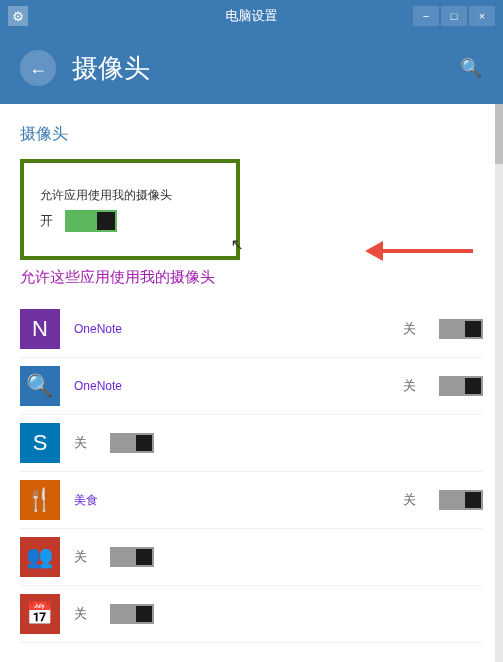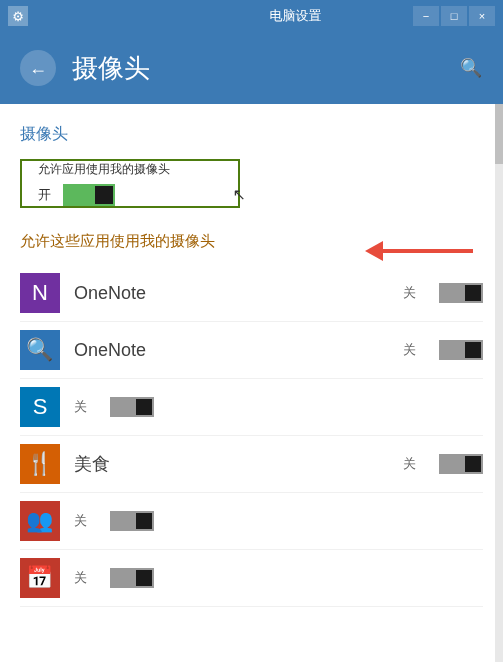--- a/index.html
+++ b/index.html
@@ -22,21 +22,20 @@
       position: relative;
     }
     .title-bar-text {
       flex: 1;
       text-align: left;
       color: #fff;
       font-size: 13px;
       position: absolute;
       left: 50%;
       transform: translateX(-50%);
-      margin-left: 44px;
     }
     .title-bar-controls {
       display: flex;
       gap: 2px;
       margin-left: auto;
     }
     .title-btn {
       width: 26px;
       height: 20px;
       background: rgba(255,255,255,0.15);
@@ -93,23 +92,23 @@
 
     .section-title {
       color: #3c7ab4;
       font-size: 16px;
       font-weight: 400;
       margin-bottom: 14px;
     }
 
     
     .camera-toggle-box {
-      border: 2px solid #4d7c0f;
-      padding: 0 16px;
-      margin-bottom: 24px;
+      border: 4px solid #4d7c0f;
+      padding: 24px 16px;
+      margin-bottom: 8px;
       display: inline-block;
       min-width: 220px;
       position: relative;
     }
     .toggle-label {
       font-size: 12px;
       color: #333;
       margin-bottom: 6px;
     }
     .toggle-row {
@@ -172,21 +171,21 @@
       border-top: 10px solid transparent;
       border-bottom: 10px solid transparent;
       border-right: 18px solid #e74c3c;
       position: absolute;
       left: -18px;
       top: -8px;
     }
 
     
     .section-subtitle {
-      color: #a16207;
+      color: #a21caf;
       font-size: 15px;
       font-weight: 400;
       margin-bottom: 14px;
     }
 
     
     .app-list { list-style: none; }
     .app-item {
       display: flex;
       align-items: center;
@@ -200,22 +199,22 @@
       margin-right: 14px;
       flex-shrink: 0;
       display: flex;
       align-items: center;
       justify-content: center;
       font-size: 22px;
       color: #fff;
     }
     .app-name {
       flex: 1;
-      font-size: 18px;
-      color: #404040;
+      font-size: 12px;
+      color: #6d28d9;
     }
     .app-status {
       font-size: 13px;
       color: #666;
       margin-right: 16px;
       min-width: 20px;
     }
     .app-toggle {
       width: 44px;
       height: 20px;

